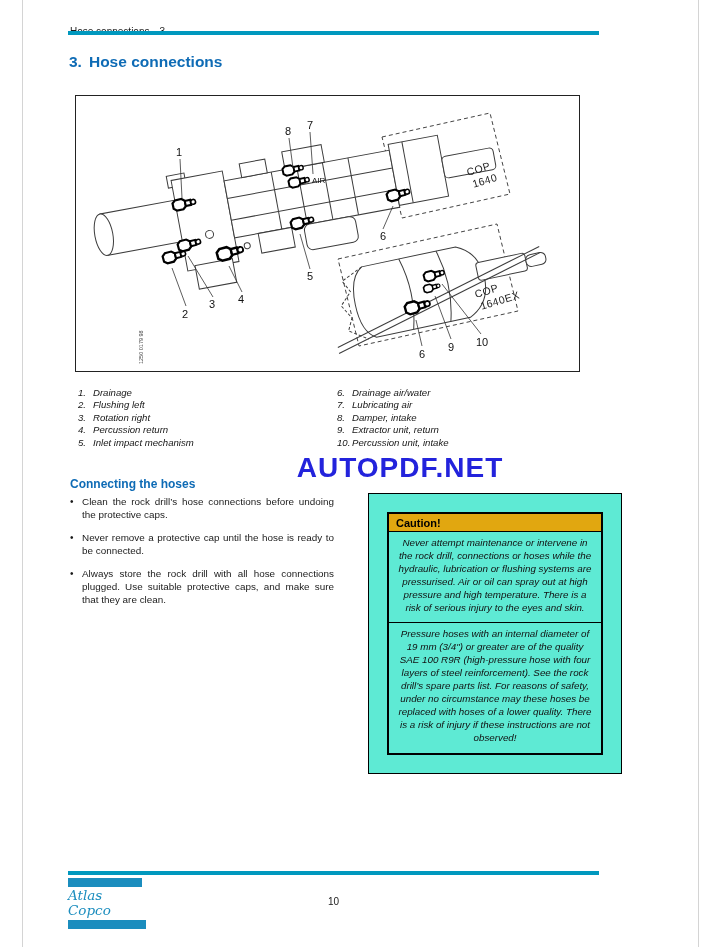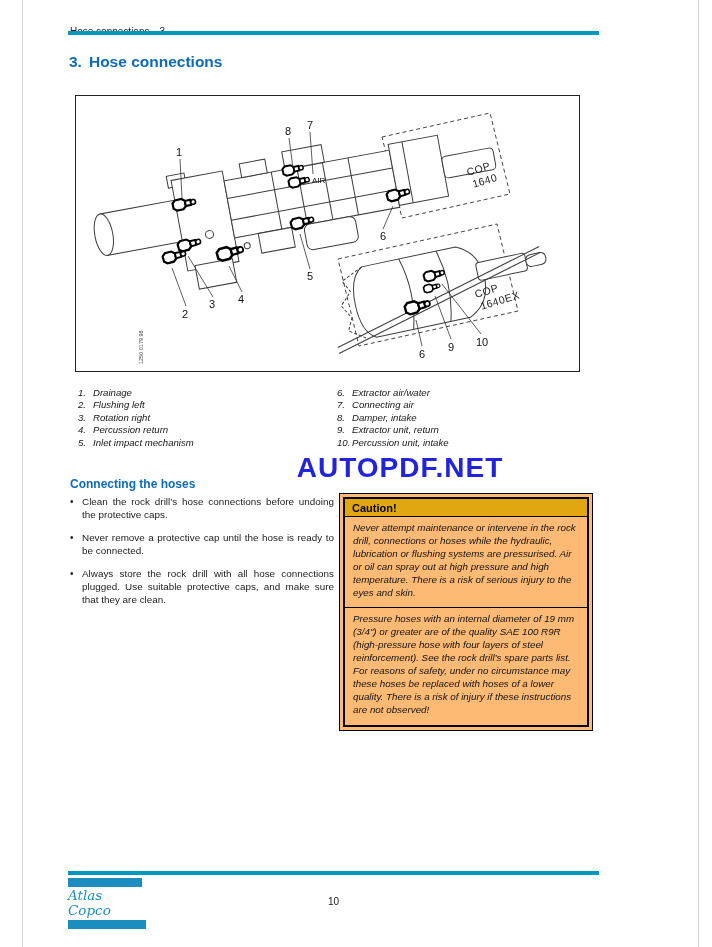--- a/index.html
+++ b/index.html
@@ -40,24 +40,24 @@
     font-size:28px;font-weight:bold;color:#2323DC;letter-spacing:1px;padding-left:44px;}
 
   
   .sec-heading{position:absolute;left:70px;top:477px;font-size:12px;font-weight:bold;color:#0E6BB5;}
   .bullets{position:absolute;left:70px;top:495px;width:264px;font-size:9.9px;line-height:13px;}
   .bullet{display:flex;margin-bottom:10px;}
   .bullet .dot{width:12px;flex:0 0 12px;font-size:10px;}
   .bullet .btxt{flex:1;text-align:justify;}
 
   
-  .caution-outer{position:absolute;left:339px;top:493px;width:254px;border:1px solid #000;padding:3px;background:#fdba74;box-sizing:border-box;}
+  .caution-outer{position:absolute;left:368px;top:493px;width:254px;border:1px solid #000;padding:18px;background:#5eead4;box-sizing:border-box;}
   .caution-inner{border:2px solid #000;}
   .caution-head{background:#E1A710;border-bottom:1px solid #000;font-size:11px;font-weight:bold;color:#000;padding:3px 7px 2px;}
-  .caution-sec{padding:5px 8px 8px;font-size:9.8px;font-style:italic;line-height:12.9px;color:#111;}
+  .caution-sec{padding:5px 8px 8px;font-size:9.8px;font-style:italic;line-height:12.9px;color:#111;text-align:center;}
   .caution-sec.first{border-bottom:1px solid #000;}
 
   
   .logo{position:absolute;left:68px;top:878px;width:80px;}
   .logo-bar{height:9px;background:#1B8DBE;}
   .logo-bar.top{width:74px;margin-bottom:1px;}
   .logo-bar.bottom{width:78px;margin-top:2px;}
   .logo-text{font-family:"DejaVu Serif",serif;font-style:italic;font-weight:normal;
     font-size:13.5px;color:#1B8DBE;line-height:15px;letter-spacing:0px;}
   .page-num{position:absolute;left:68px;top:896px;width:531px;text-align:center;font-size:10px;color:#1a1a1a;}
@@ -195,25 +195,25 @@
       <span>Percussion return</span>
     </div>
   <div class="row">
       <span class="no">5.</span>
       <span>Inlet impact mechanism</span>
     </div>
 </div>
 <div class="legend legend-right">
   <div class="row">
       <span class="no">6.</span>
-      <span>Extractor air/water</span>
+      <span>Drainage air/water</span>
     </div>
   <div class="row">
       <span class="no">7.</span>
-      <span>Connecting air</span>
+      <span>Lubricating air</span>
     </div>
   <div class="row">
       <span class="no">8.</span>
       <span>Damper, intake</span>
     </div>
   <div class="row">
       <span class="no">9.</span>
       <span>Extractor unit, return</span>
     </div>
   <div class="row">

